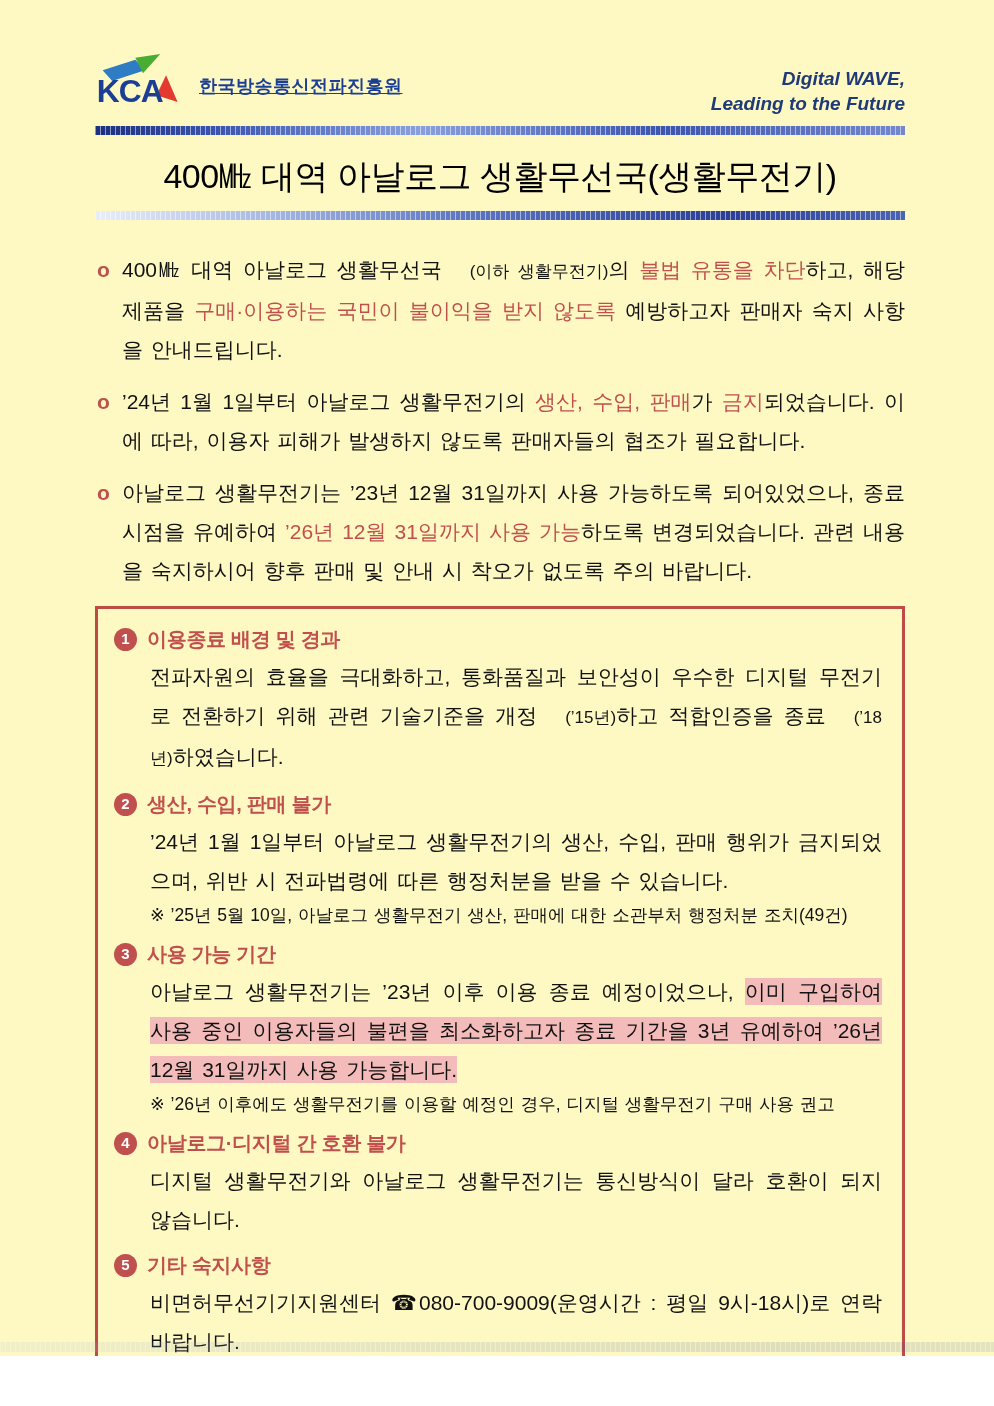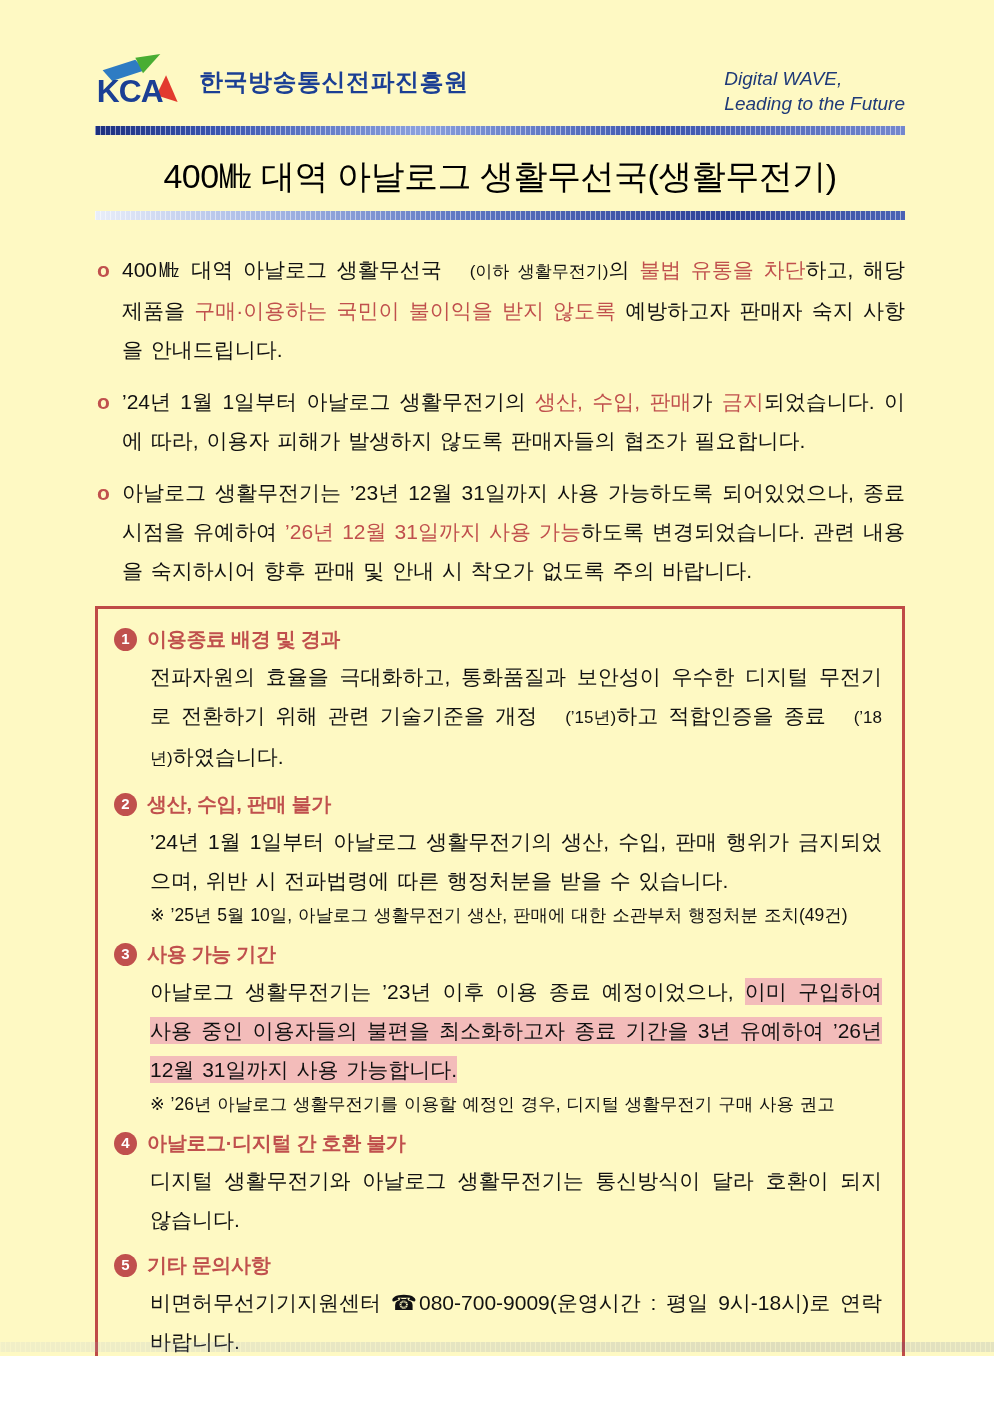--- a/index.html
+++ b/index.html
@@ -19,31 +19,32 @@
   
   .header {
     display: flex;
     justify-content: space-between;
     align-items: flex-start;
     padding-top: 54px;
   }
   .logo { display: flex; align-items: flex-end; gap: 8px; }
   .logo svg { display: block; }
   .logo-org {
-    font-size: 24px;
+    font-size: 18px;
     font-weight: bold;
     color: #1b3f94;
     letter-spacing: 0.5px;
     padding-bottom: 6px;
+    text-decoration: underline;
   }
   .slogan {
-    text-align: left;
+    text-align: right;
     font-size: 19px;
     line-height: 25px;
-    font-weight: normal;
+    font-weight: bold;
     font-style: italic;
     color: #1f3a78;
     padding-top: 12px;
   }
 
   
   .bar {
     height: 9px;
     background-image:
       repeating-linear-gradient(90deg, rgba(255,255,255,0.5) 0 1px, rgba(255,255,255,0) 1px 5px),
@@ -219,35 +220,35 @@
         <p class="section-body"><span class="seg seg-normal">’24년 1월 1일부터 아날로그 생활무전기의 생산, 수입, 판매 행위가 금지되었으며, 위반 시 전파법령에 따른 행정처분을 받을 수 있습니다.</span></p>
         <p class="section-note">※ ’25년 5월 10일, 아날로그 생활무전기 생산, 판매에 대한 소관부처 행정처분 조치(49건)</p>
       </div>
 
       <div class="section">
         <div class="section-heading">
           <span class="numcircle">3</span>
           <span class="heading-text">사용 가능 기간</span>
         </div>
         <p class="section-body"><span class="seg seg-normal">아날로그 생활무전기는 ’23년 이후 이용 종료 예정이었으나, </span><span class="seg seg-highlight">이미 구입하여 사용 중인 이용자들의 불편을 최소화하고자 종료 기간을 3년 유예하여 ’26년 12월 31일까지 사용 가능합니다.</span></p>
-        <p class="section-note">※ ’26년 아날로그 생활무전기를 이용할 예정인 경우, 디지털 생활무전기 구매 사용 권고</p>
+        <p class="section-note">※ ’26년 이후에도 생활무전기를 이용할 예정인 경우, 디지털 생활무전기 구매 사용 권고</p>
       </div>
 
       <div class="section">
         <div class="section-heading">
           <span class="numcircle">4</span>
           <span class="heading-text">아날로그·디지털 간 호환 불가</span>
         </div>
         <p class="section-body"><span class="seg seg-normal">디지털 생활무전기와 아날로그 생활무전기는 통신방식이 달라 호환이 되지 않습니다.</span></p>
       </div>
 
       <div class="section">
         <div class="section-heading">
           <span class="numcircle">5</span>
-          <span class="heading-text">기타 문의사항</span>
+          <span class="heading-text">기타 숙지사항</span>
         </div>
         <p class="section-body"><span class="seg seg-normal">비면허무선기기지원센터 ☎080-700-9009(운영시간 : 평일 9시-18시)로 연락바랍니다.</span></p>
       </div>
 
     </div>
 
   </div>
 
   <div class="bar bar-bottom"></div>
 </div>

